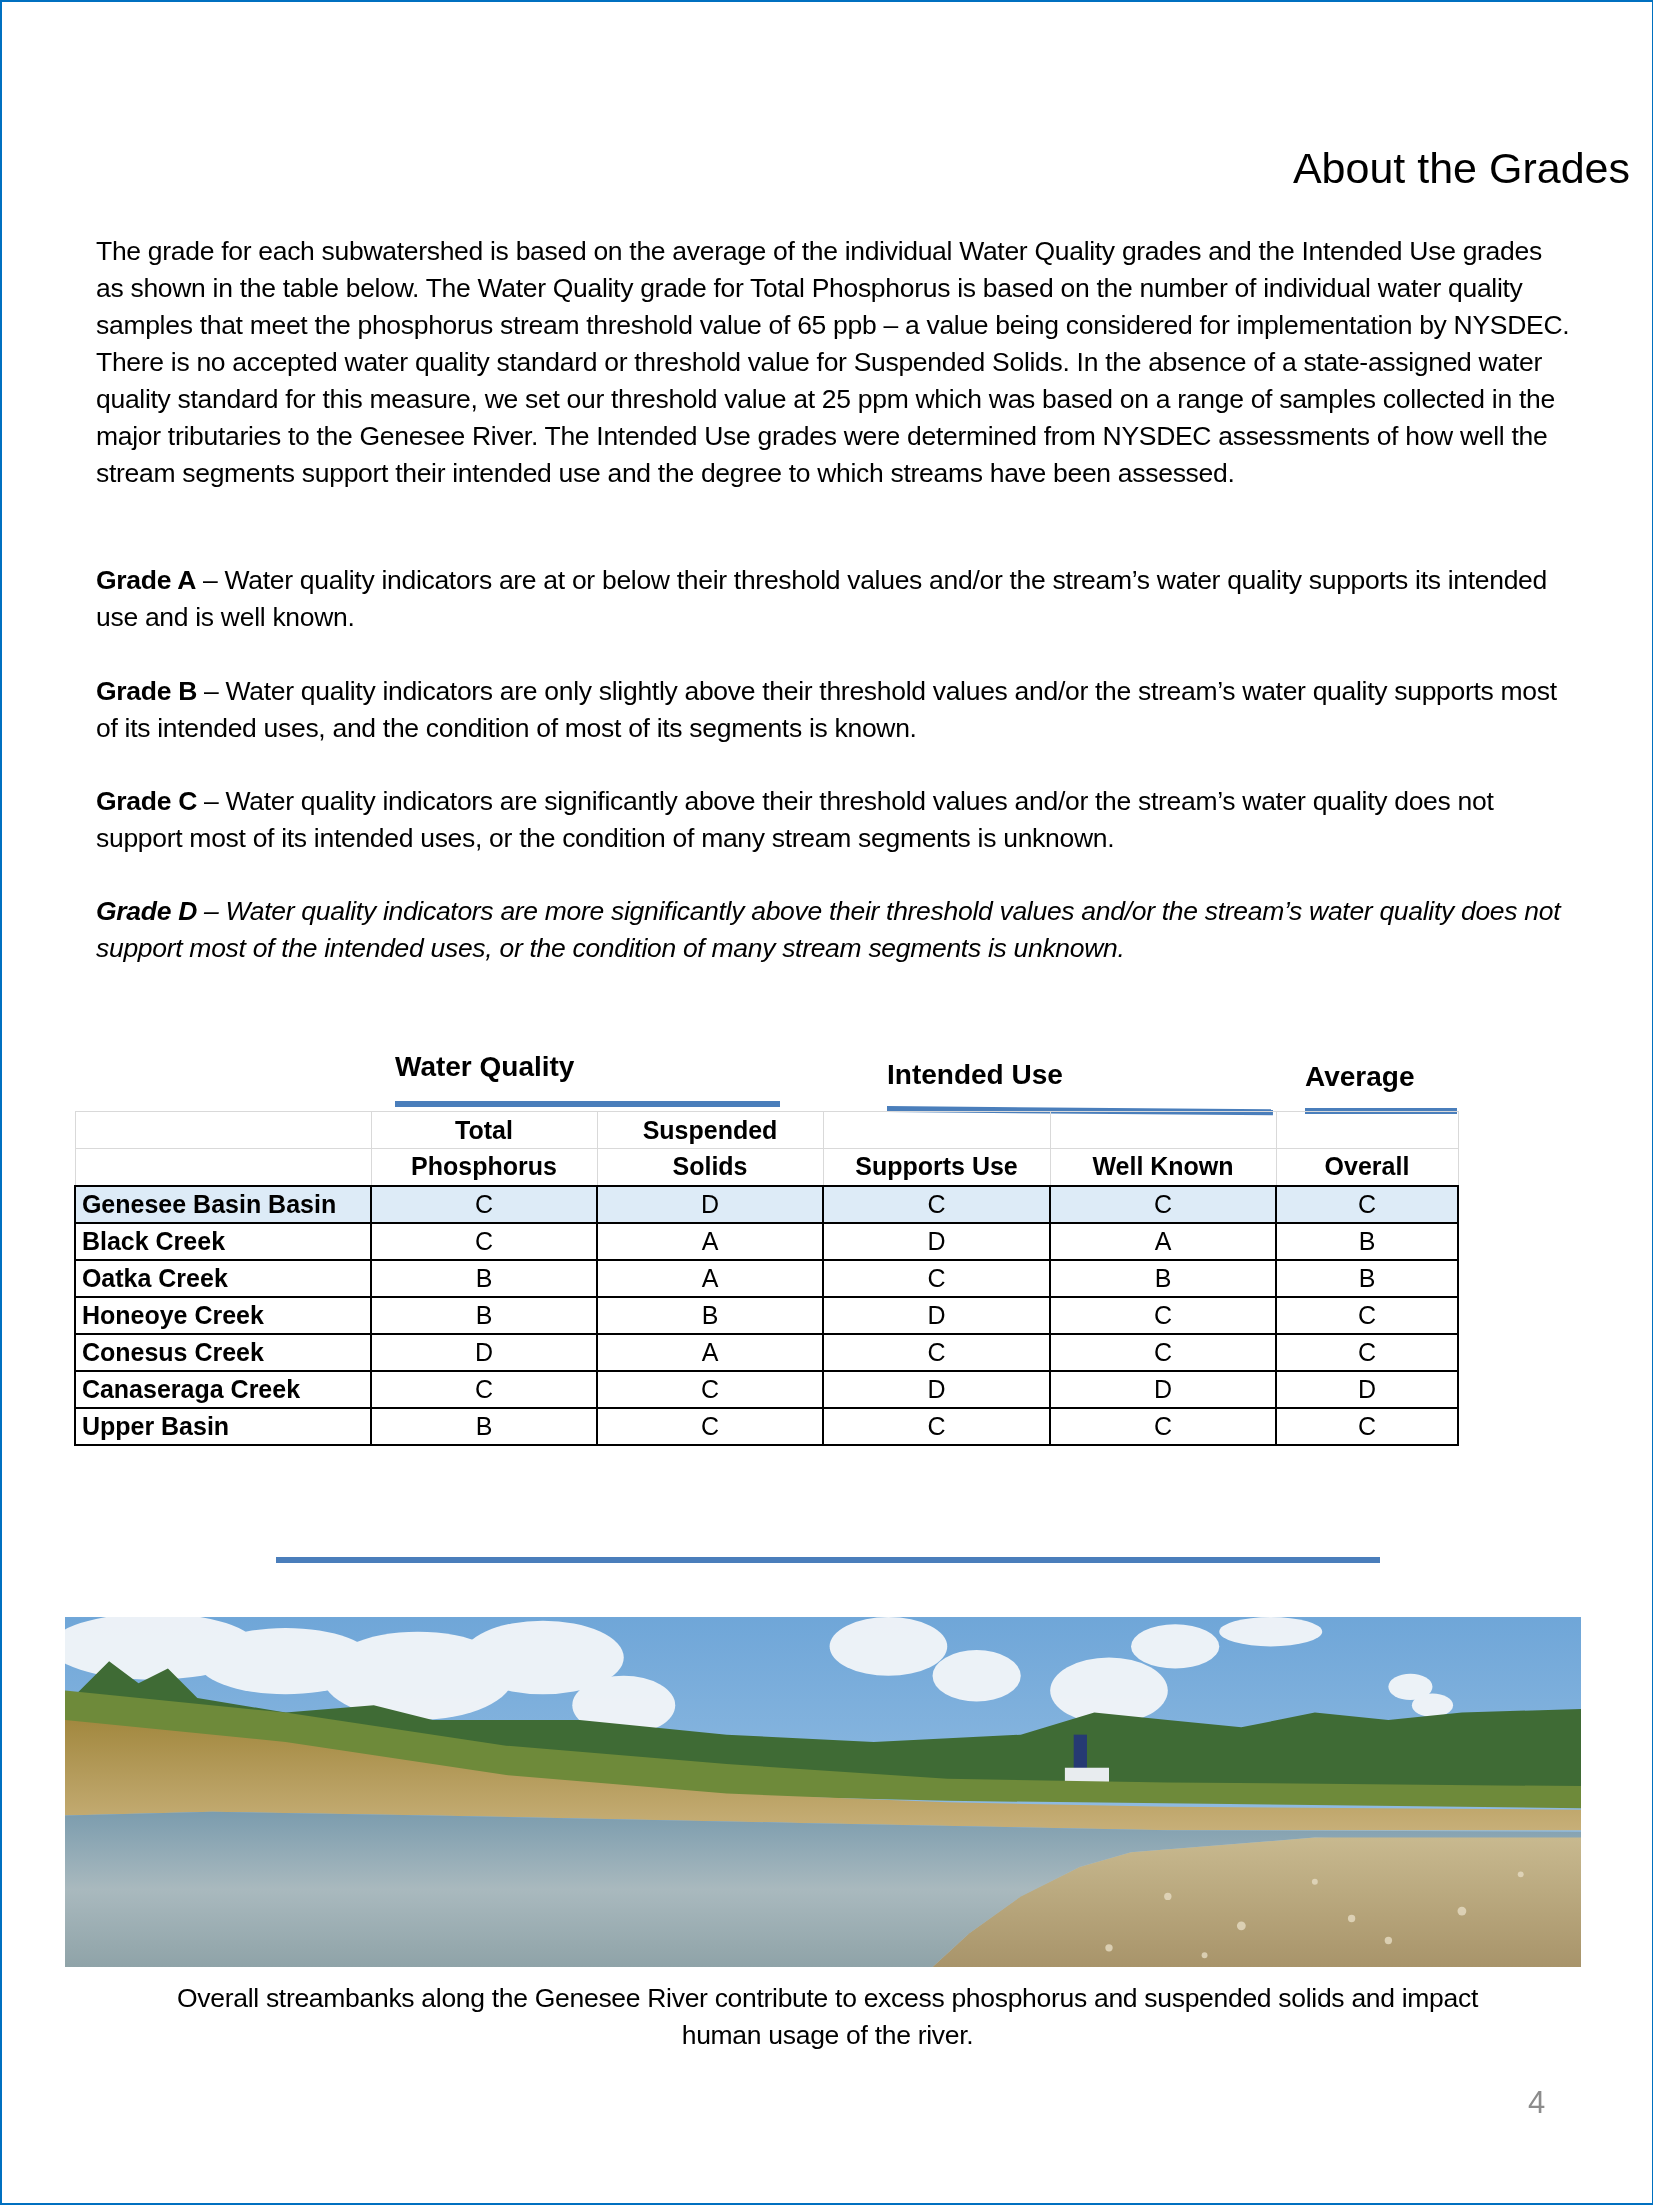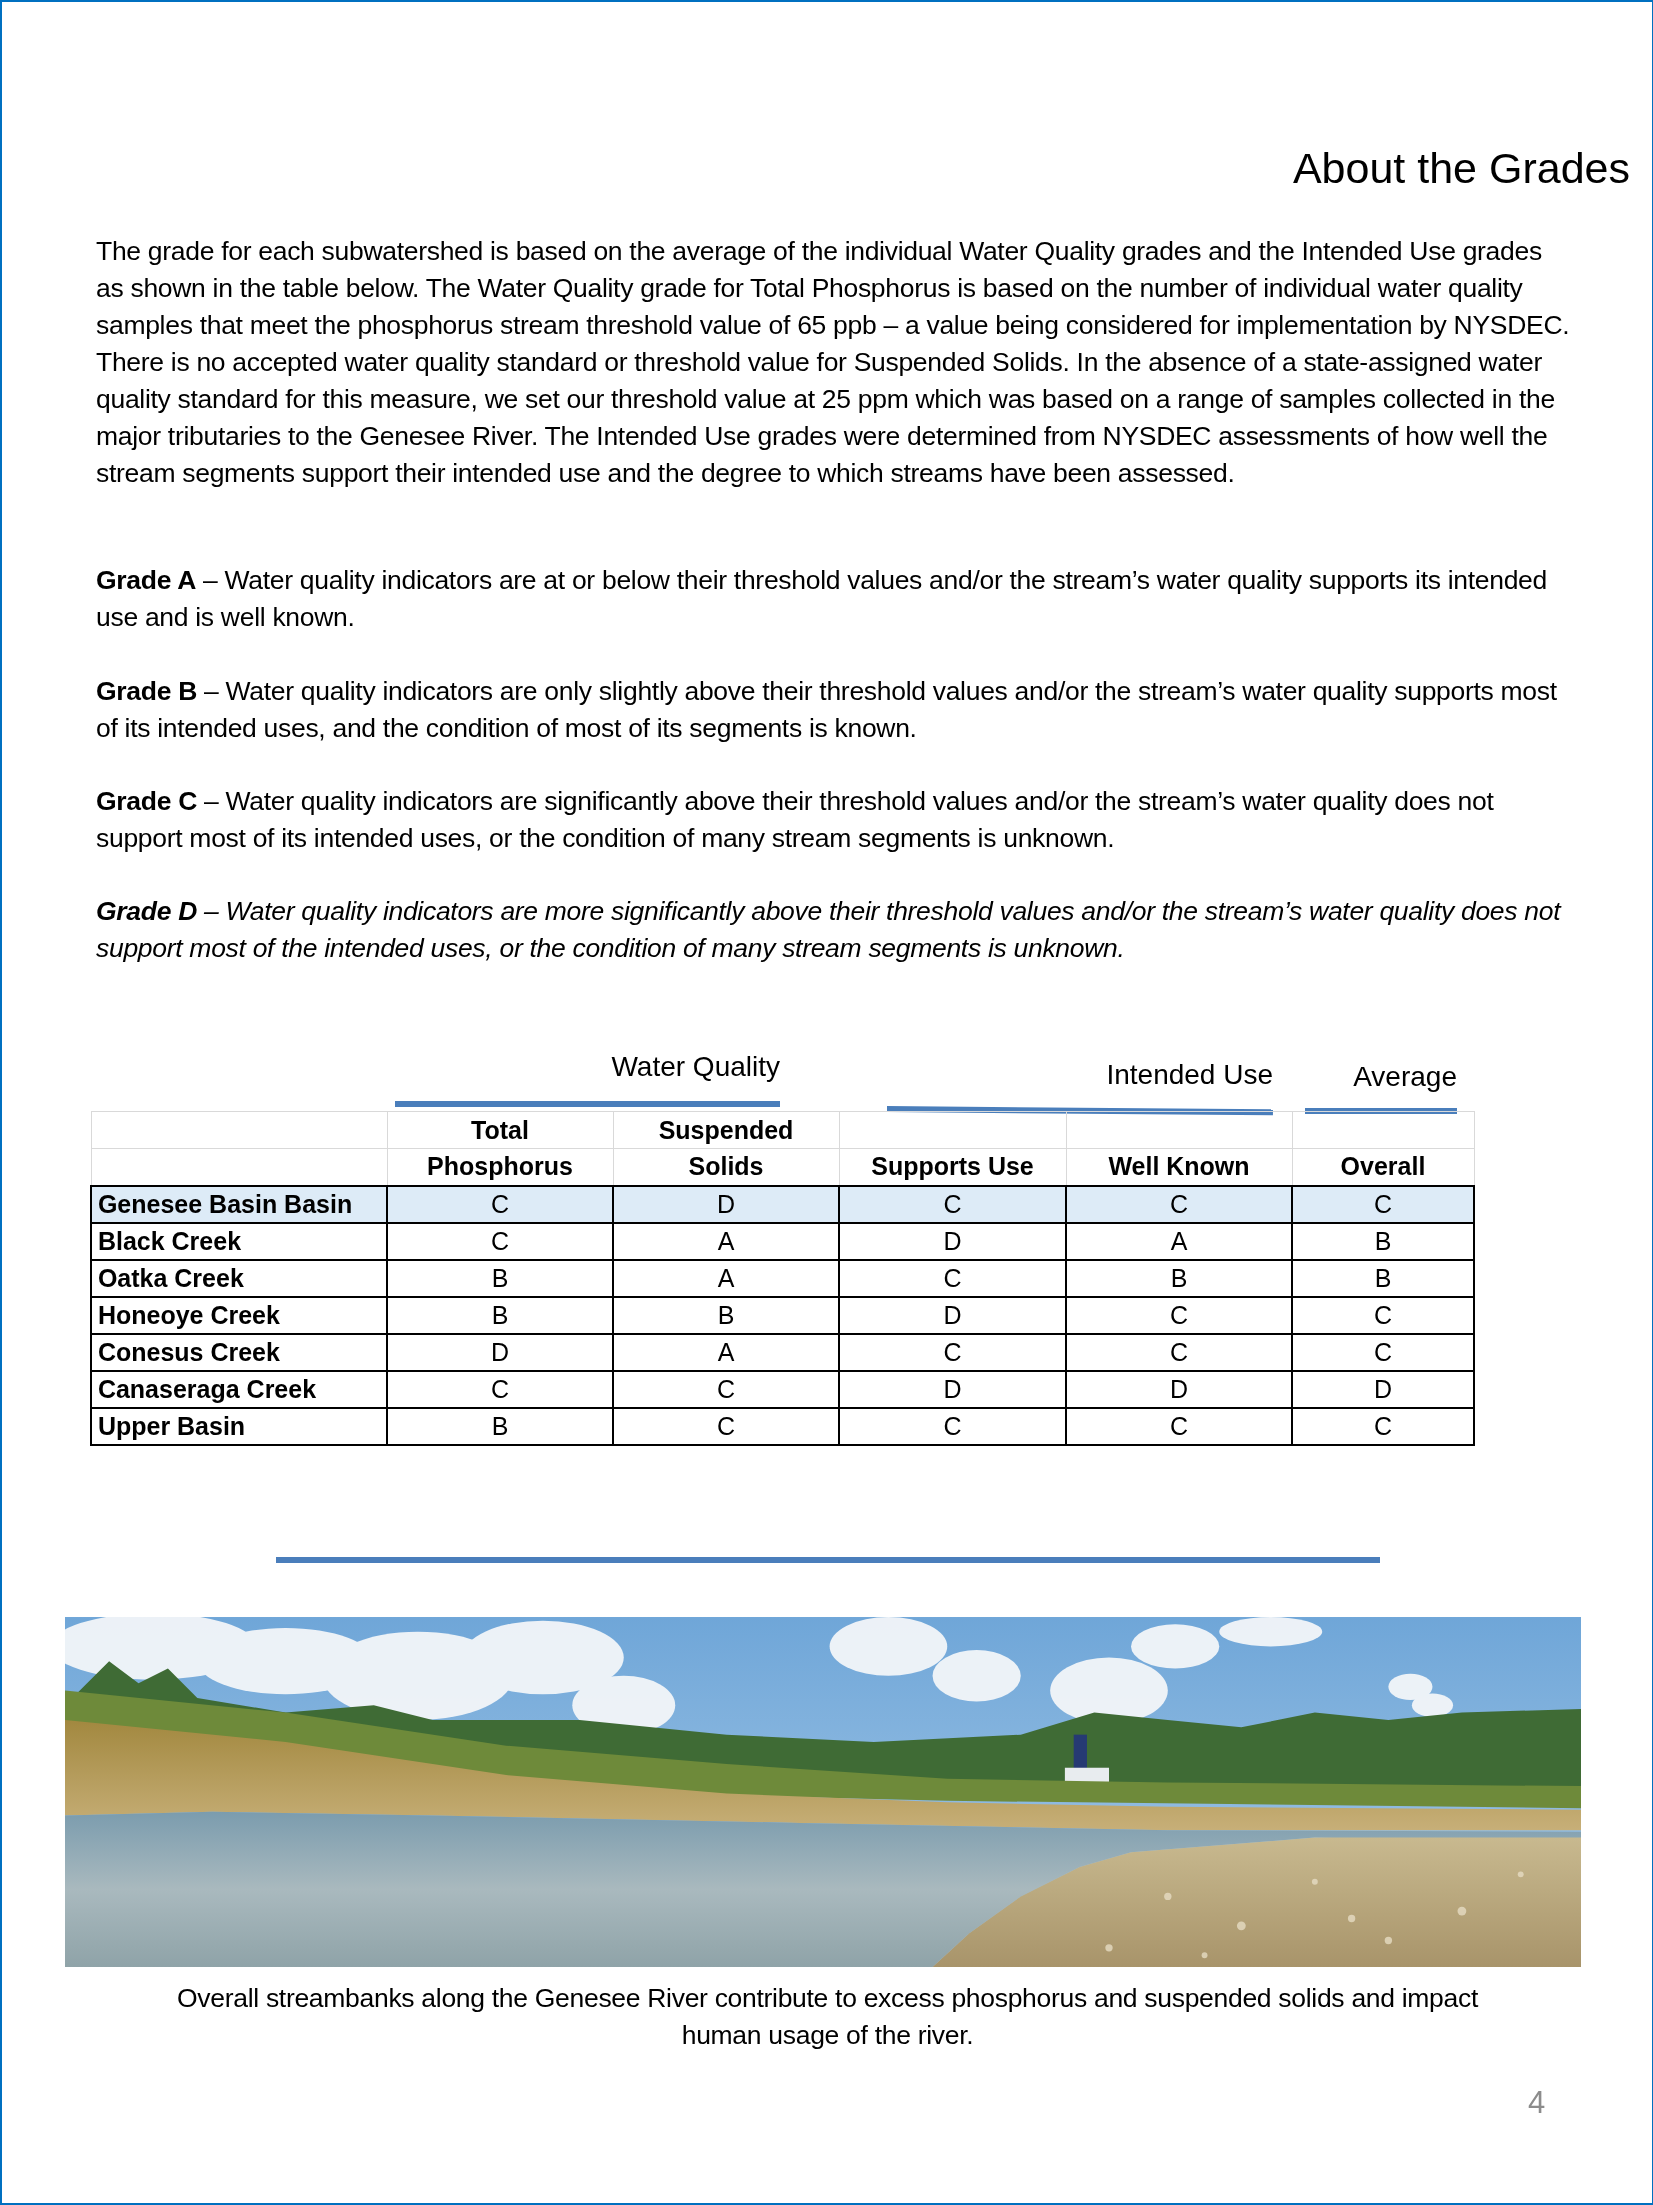--- a/index.html
+++ b/index.html
@@ -11,25 +11,25 @@
          font-size: 43px; font-weight: normal; letter-spacing: 0px; margin-top: 32px; }
   .para { position: absolute; left: 96px; width: 1478px; font-size: 26.5px; line-height: 37px;
          margin: 0; letter-spacing: -0.3px; }
   .para b { font-weight: bold; }
   .intro { top: 233px; }
   .grade-a { top: 562px; }
   .grade-b { top: 673px; }
   .grade-c { top: 783px; }
   .grade-d { top: 893px; font-style: italic; }
 
-  .group-label { position: absolute; font-weight: normal; font-size: 28px; text-align: right; }
+  .group-label { position: absolute; font-weight: bold; font-size: 28px; text-align: left; }
   .group-underline { position: absolute; background: #4A7EBB; height: 5.9px; }
 
   table.grades { position: absolute; left: 74px; top: 1111px; border-collapse: collapse;
-         table-layout: fixed; font-size: 25px; margin-left: 16px; }
+         table-layout: fixed; font-size: 25px; }
   table.grades td, table.grades th { box-sizing: border-box; height: 37px; padding: 0 4.4px;
          text-align: center; vertical-align: middle; }
   table.grades thead th { font-weight: bold; border: 1.5px solid #D9D9D9; font-size: 25px; }
   table.grades tbody td { border: 2.2px solid #000; font-weight: normal; }
   table.grades tbody td.name { text-align: left; font-weight: bold; padding-left: 5.9px; }
   table.grades tbody tr.highlight td { background: #DDEBF7; }
 
   .separator { position: absolute; left: 276px; top: 1557px; width: 1104px; height: 5.9px; background: #4A7EBB; }
 
   .photo { position: absolute; left: 65px; top: 1617px; width: 1516px; height: 350px; overflow: hidden; }

